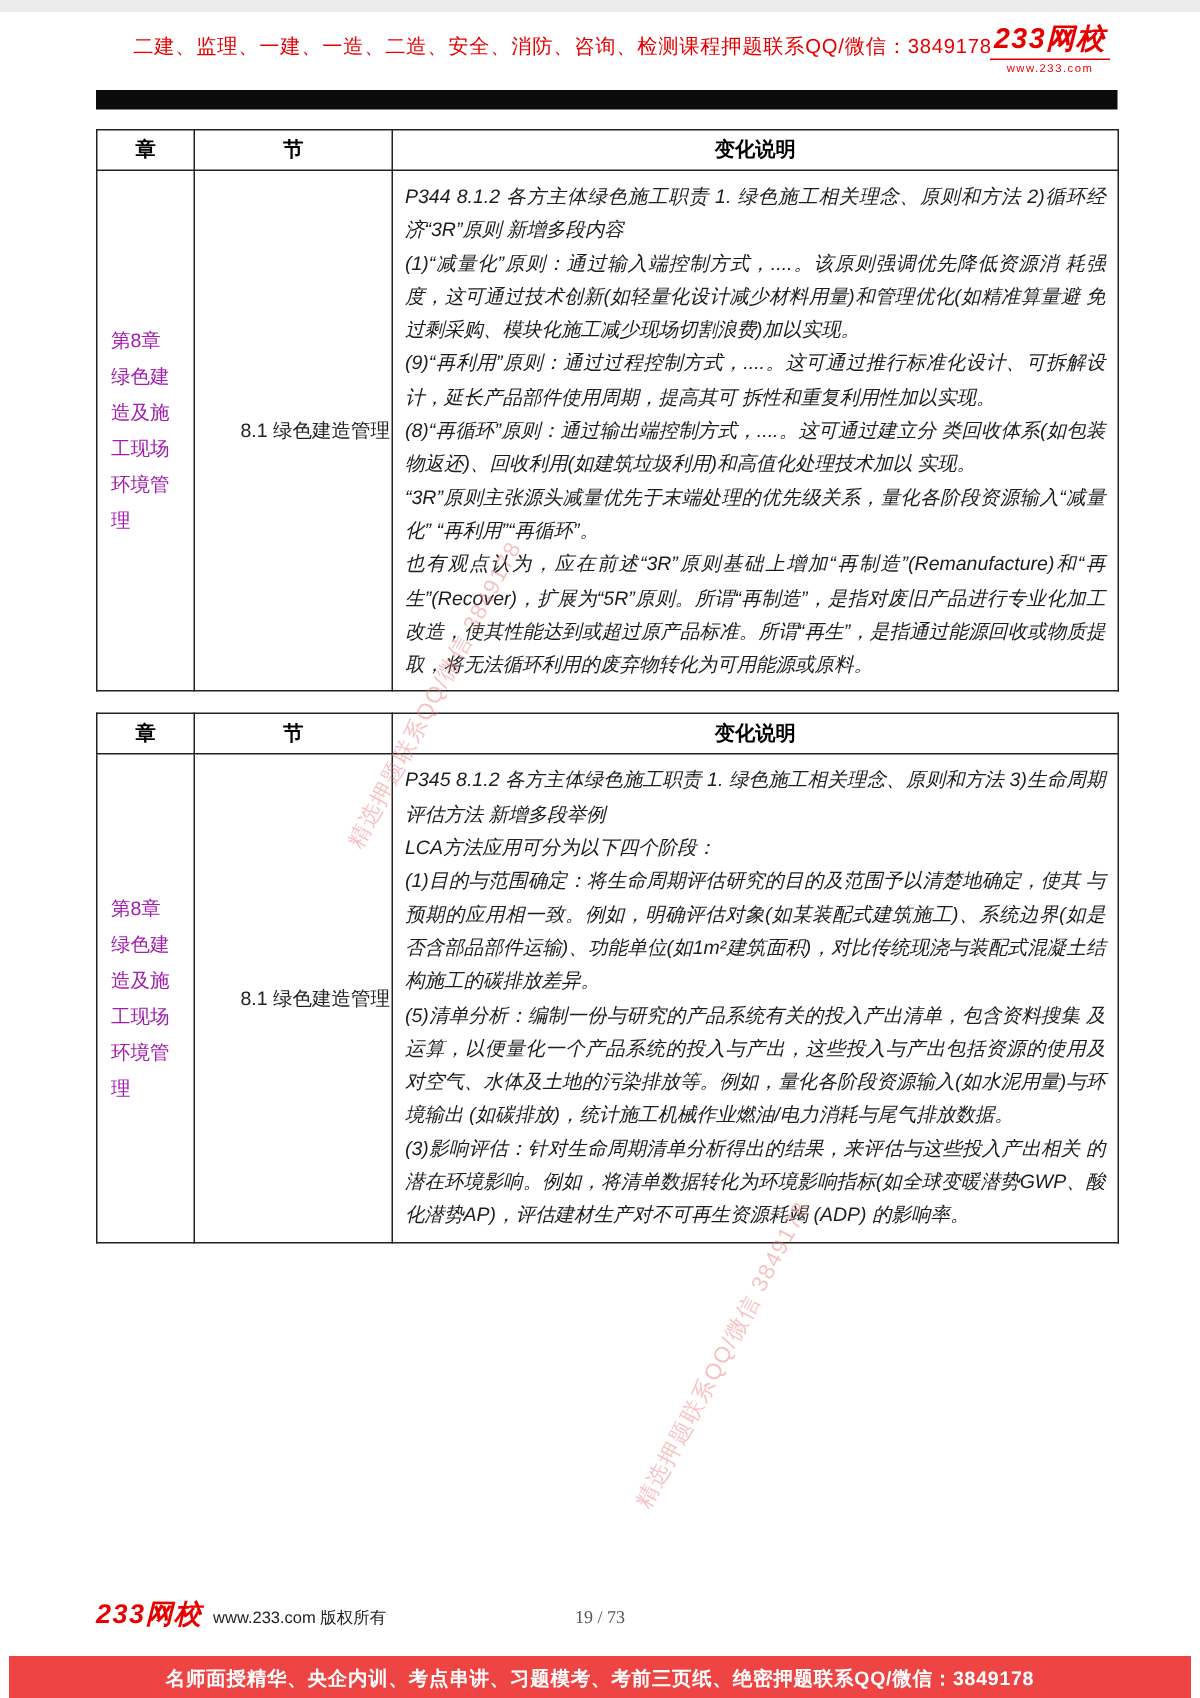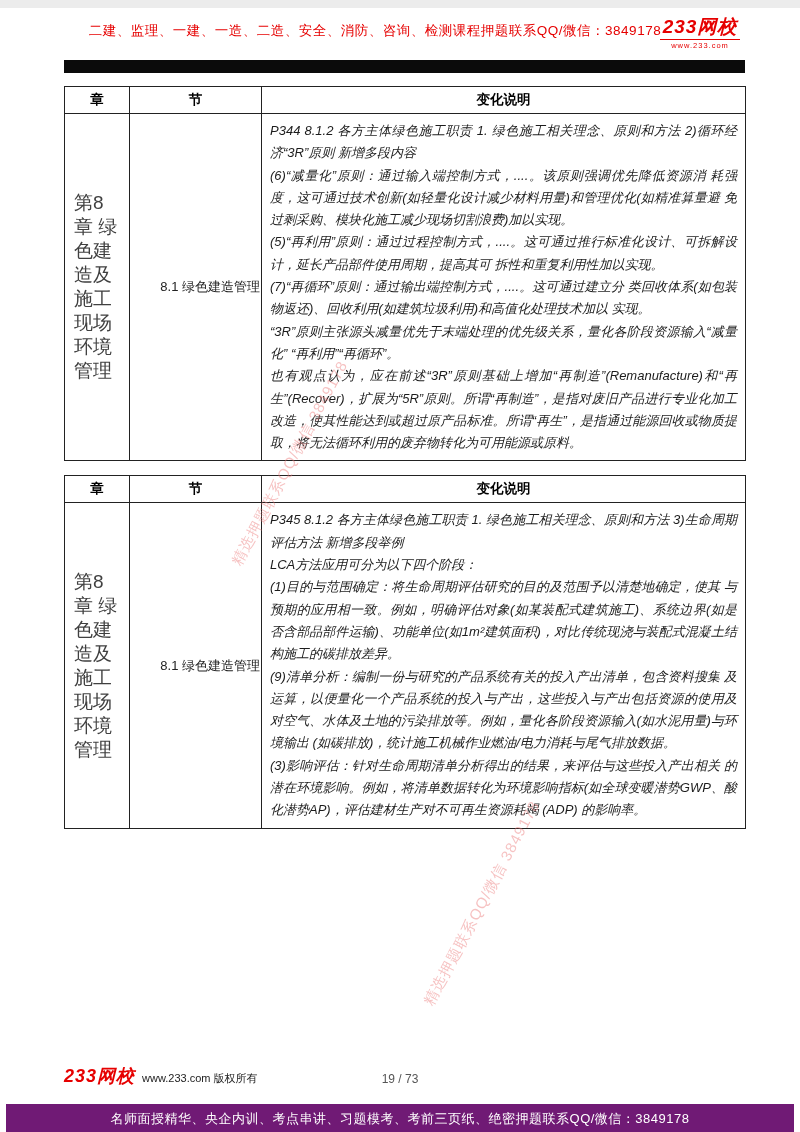--- a/index.html
+++ b/index.html
@@ -62,26 +62,26 @@
   .change-table th, .change-table td { border: 1px solid #222; }
   .change-table th {
     height: 27px;
     font-size: 13.5px;
     font-weight: bold;
     text-align: center;
     color: #000;
   }
   td.chapter-cell {
     padding: 8px 9px;
-    font-size: 19px;
+    font-size: 13px;
     line-height: 24px;
     vertical-align: middle;
     text-align: left;
     word-break: break-all;
-    color: #404040;
+    color: #a21caf;
   }
   td.section-cell {
     text-align: right;
     vertical-align: middle;
     font-size: 13px;
     color: #222;
   }
   td.content-cell {
     padding: 6px 8px;
     font-size: 13px;
@@ -116,31 +116,32 @@
     color: #e60000;
     font-size: 18px;
     font-weight: bold;
     font-style: italic;
     letter-spacing: 1px;
   }
   .footer-copy { font-size: 11px; color: #222; }
   .footer-page {
     position: absolute; left: 0; right: 0; bottom: 2px;
     text-align: center;
-    font-size: 12px; color: #555;
+    font-size: 12px; color: #555; font-family: Liberation Serif, serif;
   }
   .bottom-bar {
     position: absolute; left: 6px; right: 6px; bottom: 0; height: 28px;
-    background: #701a75;
+    background: #ef4444;
     color: #fff;
     text-align: center;
     font-size: 13px;
     line-height: 30px;
     letter-spacing: 0.5px;
     overflow: hidden;
+    font-weight: bold;
   }
 </style>
 </head>
 <body>
 
 <div class="top-strip"></div>
 
 <div class="header">
   <div class="promo">二建、监理、一建、一造、二造、安全、消防、咨询、检测课程押题联系QQ/微信：3849178</div>
   <div class="logo">
@@ -163,23 +164,23 @@
       <th>节</th>
       <th>变化说明</th>
     </tr>
   </thead>
   <tbody>
     <tr>
       <td class="chapter-cell">第8章 绿色建造及施工现场环境管理</td>
       <td class="section-cell">8.1 绿色建造管理</td>
       <td class="content-cell">
         <p>P344 8.1.2 各方主体绿色施工职责 1. 绿色施工相关理念、原则和方法 2)循环经济“3R”原则 新增多段内容</p>
-        <p>(6)“减量化”原则：通过输入端控制方式，....。该原则强调优先降低资源消 耗强度，这可通过技术创新(如轻量化设计减少材料用量)和管理优化(如精准算量避 免过剩采购、模块化施工减少现场切割浪费)加以实现。</p>
-        <p>(5)“再利用”原则：通过过程控制方式，....。这可通过推行标准化设计、可拆解设计，延长产品部件使用周期，提高其可 拆性和重复利用性加以实现。</p>
-        <p>(7)“再循环”原则：通过输出端控制方式，....。这可通过建立分 类回收体系(如包装物返还)、回收利用(如建筑垃圾利用)和高值化处理技术加以 实现。</p>
+        <p>(1)“减量化”原则：通过输入端控制方式，....。该原则强调优先降低资源消 耗强度，这可通过技术创新(如轻量化设计减少材料用量)和管理优化(如精准算量避 免过剩采购、模块化施工减少现场切割浪费)加以实现。</p>
+        <p>(9)“再利用”原则：通过过程控制方式，....。这可通过推行标准化设计、可拆解设计，延长产品部件使用周期，提高其可 拆性和重复利用性加以实现。</p>
+        <p>(8)“再循环”原则：通过输出端控制方式，....。这可通过建立分 类回收体系(如包装物返还)、回收利用(如建筑垃圾利用)和高值化处理技术加以 实现。</p>
         <p>“3R”原则主张源头减量优先于末端处理的优先级关系，量化各阶段资源输入“减量化” “再利用”“再循环”。</p>
         <p>也有观点认为，应在前述“3R”原则基础上增加“再制造”(Remanufacture)和“再 生”(Recover)，扩展为“5R”原则。所谓“再制造”，是指对废旧产品进行专业化加工改造，使其性能达到或超过原产品标准。所谓“再生”，是指通过能源回收或物质提取，将无法循环利用的废弃物转化为可用能源或原料。</p>
       </td>
     </tr>
   </tbody>
 </table>
 
 <table class="change-table">
   <colgroup>
     <col style="width:65px">
@@ -194,21 +195,21 @@
     </tr>
   </thead>
   <tbody>
     <tr>
       <td class="chapter-cell">第8章 绿色建造及施工现场环境管理</td>
       <td class="section-cell">8.1 绿色建造管理</td>
       <td class="content-cell">
         <p>P345 8.1.2 各方主体绿色施工职责 1. 绿色施工相关理念、原则和方法 3)生命周期评估方法 新增多段举例</p>
         <p>LCA方法应用可分为以下四个阶段：</p>
         <p>(1)目的与范围确定：将生命周期评估研究的目的及范围予以清楚地确定，使其 与预期的应用相一致。例如，明确评估对象(如某装配式建筑施工)、系统边界(如是否含部品部件运输)、功能单位(如1m²建筑面积)，对比传统现浇与装配式混凝土结 构施工的碳排放差异。</p>
-        <p>(9)清单分析：编制一份与研究的产品系统有关的投入产出清单，包含资料搜集 及运算，以便量化一个产品系统的投入与产出，这些投入与产出包括资源的使用及对空气、水体及土地的污染排放等。例如，量化各阶段资源输入(如水泥用量)与环境输出 (如碳排放)，统计施工机械作业燃油/电力消耗与尾气排放数据。</p>
+        <p>(5)清单分析：编制一份与研究的产品系统有关的投入产出清单，包含资料搜集 及运算，以便量化一个产品系统的投入与产出，这些投入与产出包括资源的使用及对空气、水体及土地的污染排放等。例如，量化各阶段资源输入(如水泥用量)与环境输出 (如碳排放)，统计施工机械作业燃油/电力消耗与尾气排放数据。</p>
         <p>(3)影响评估：针对生命周期清单分析得出的结果，来评估与这些投入产出相关 的潜在环境影响。例如，将清单数据转化为环境影响指标(如全球变暖潜势GWP、酸化潜势AP)，评估建材生产对不可再生资源耗竭 (ADP) 的影响率。</p>
       </td>
     </tr>
   </tbody>
 </table>
 
 <div class="watermark w1">精选押题联系QQ/微信 3849178</div>
 <div class="watermark w2">精选押题联系QQ/微信 3849178</div>
 
 <div class="footer">

